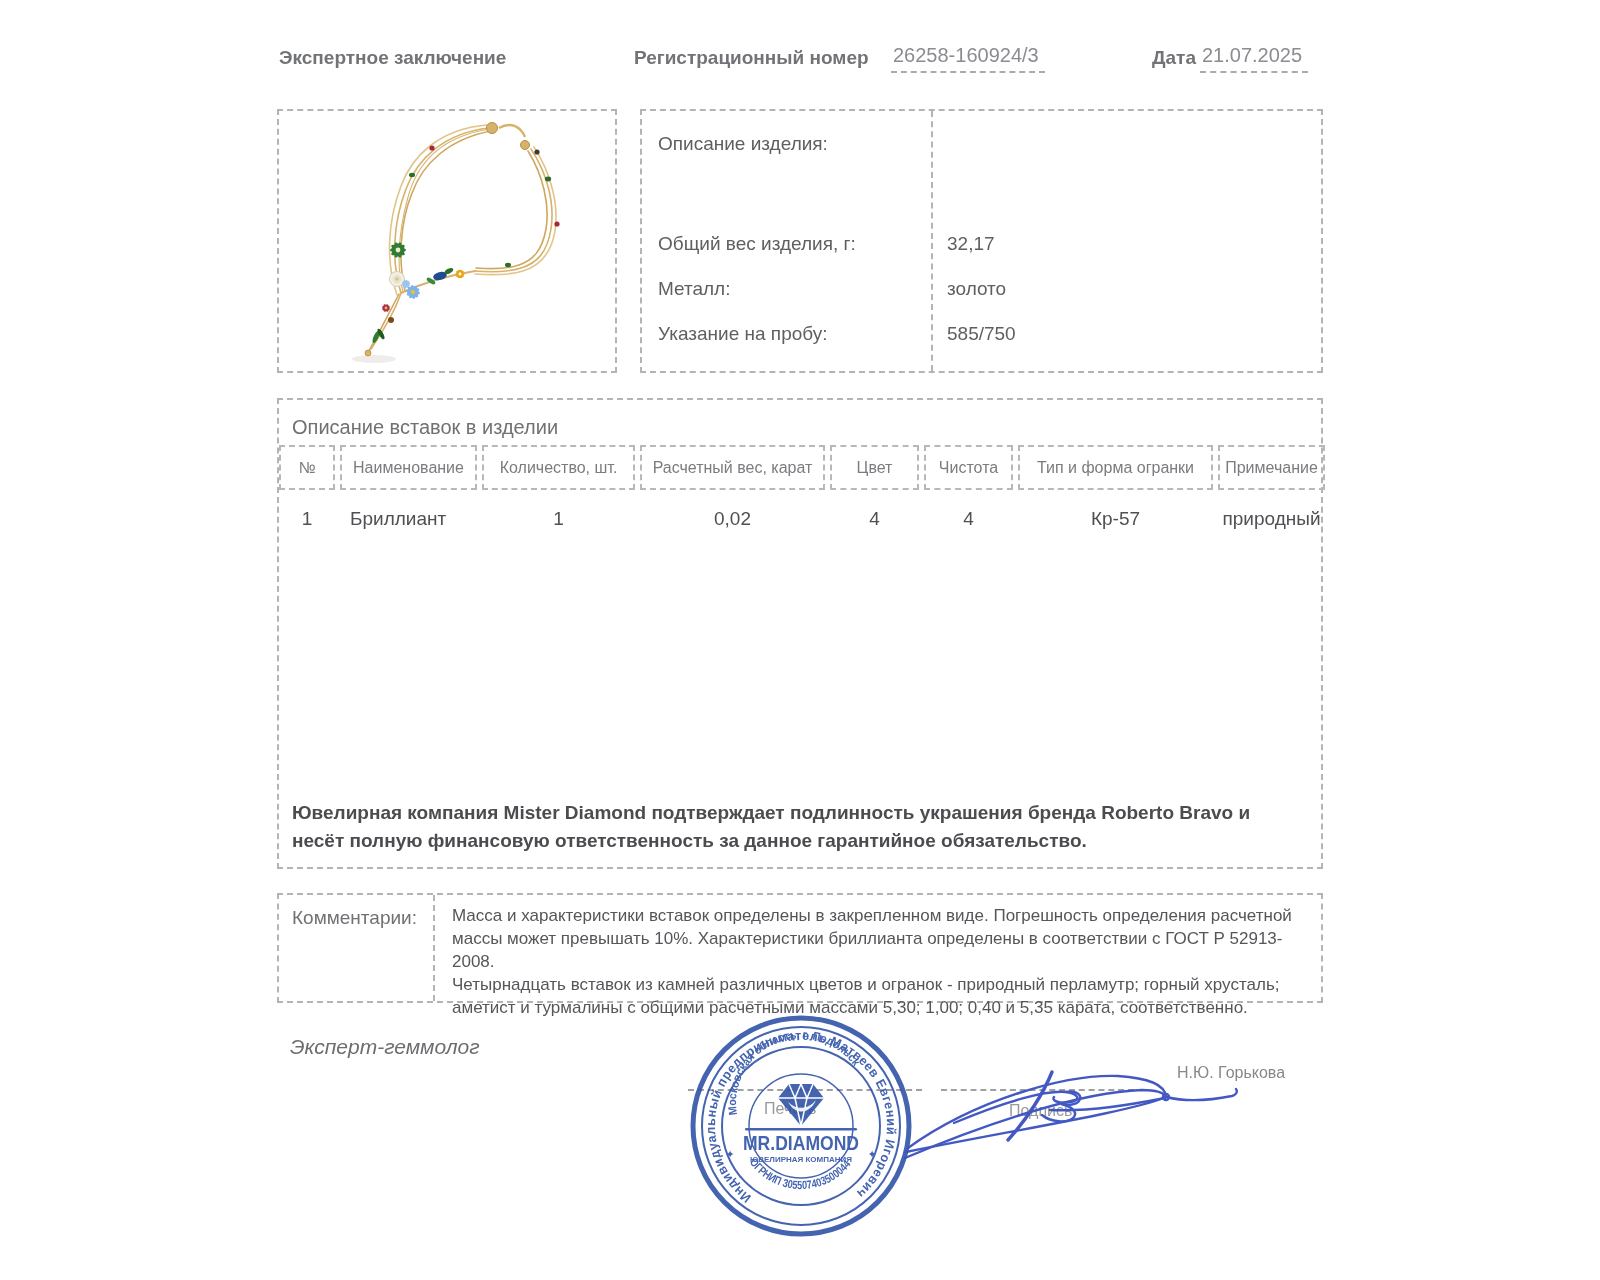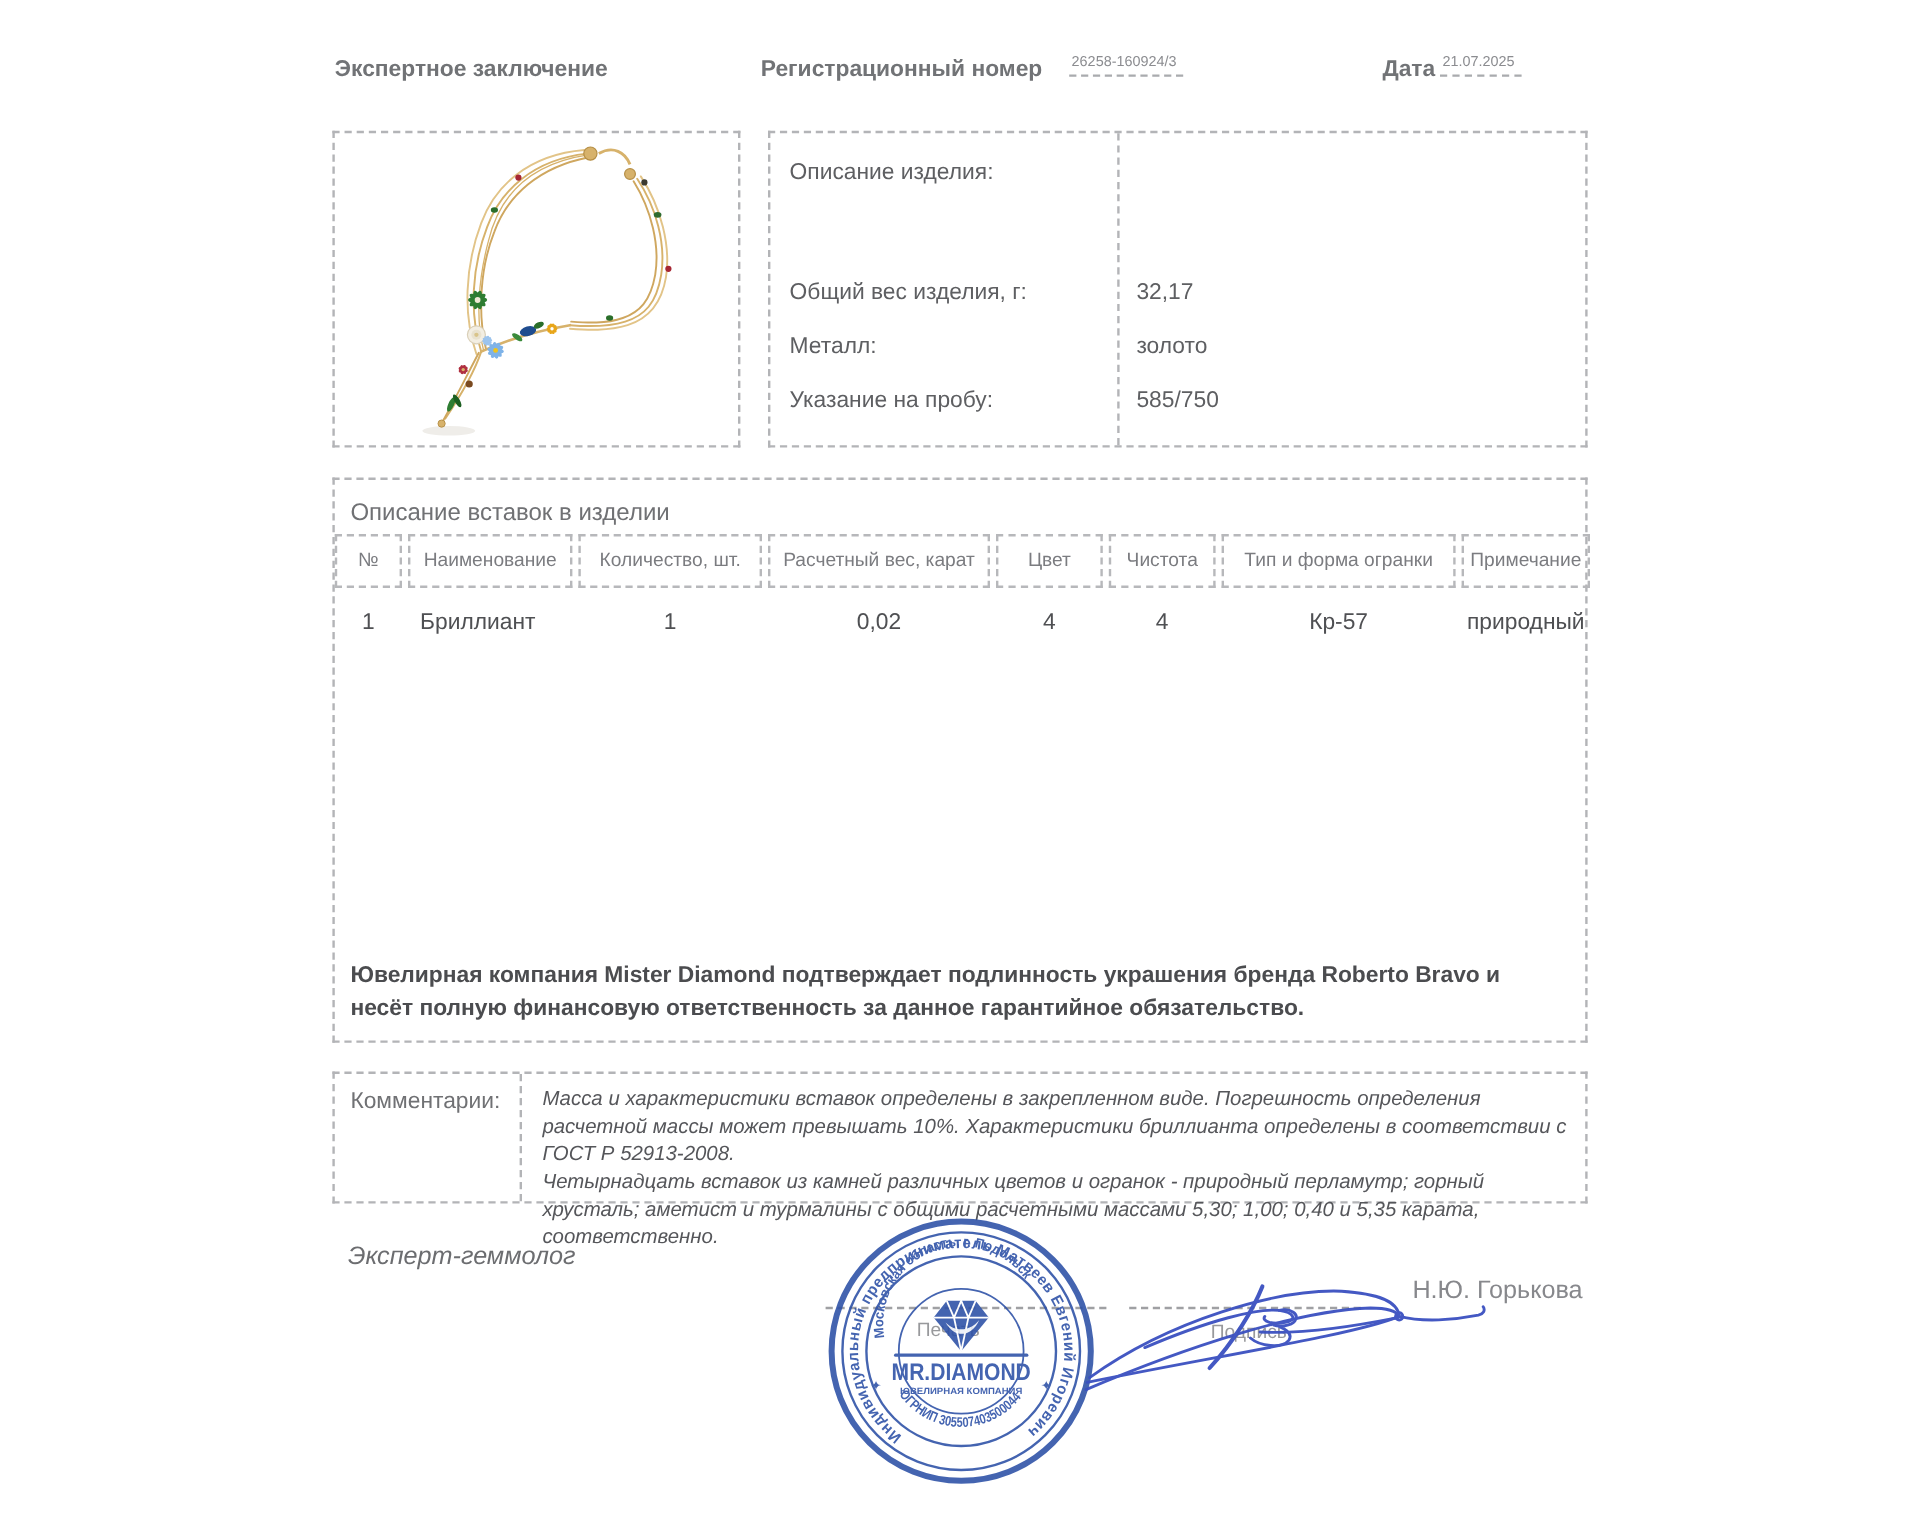--- a/index.html
+++ b/index.html
@@ -1,42 +1,42 @@
 <!DOCTYPE html>
 <html><head>
 <meta charset="utf-8">
 <style>
   html,body{margin:0;padding:0;background:#fff;}
   .page{position:relative;width:1600px;height:1280px;background:#ffffff;overflow:hidden;
         font-family:"Liberation Sans","DejaVu Sans",sans-serif;}
   .abs{position:absolute;}
   .hdr-label{font-weight:bold;font-size:19px;color:#717376;}
-  .hdr-value{font-size:12px;color:#8b8c90;border-bottom:2px dashed #a9abae;padding:0 6px 4px 2px;}
+  .hdr-value{font-size:20px;color:#8b8c90;border-bottom:2px dashed #a9abae;padding:0 6px 4px 2px;}
   .dash-box{border:2px dashed #b3b4b7;box-sizing:border-box;}
   .v-divider{position:absolute;top:0;bottom:0;border-left:2px dashed #b3b4b7;}
   .det-label{font-size:19px;color:#5e5f62;}
   .det-value{font-size:19px;color:#5e5f62;}
   .tbl-title{font-size:20px;color:#707174;}
   .th-row{position:absolute;left:0;right:0;display:flex;gap:5px;}
   .th-cell{border:2px dashed #b7b8bb;box-sizing:border-box;height:45px;display:flex;
            align-items:center;justify-content:center;font-size:16px;color:#7b7c80;}
   .td-row{position:absolute;left:0;right:0;display:flex;gap:5px;}
   .td-cell{height:34px;display:flex;align-items:center;justify-content:center;
            font-size:19px;color:#4f5053;}
   .td-cell.left{justify-content:flex-start;padding-left:10px;box-sizing:border-box;}
   .c0{width:56px;flex:none;} .c1{width:137px;flex:none;} .c2{width:153px;flex:none;}
   .c3{width:185px;flex:none;} .c4{width:89px;flex:none;} .c5{width:89px;flex:none;}
   .c6{width:195px;flex:none;} .c7{width:107px;flex:none;text-align:center;}
   .statement{font-size:19px;font-weight:bold;color:#4b4c4f;line-height:28px;}
   .cmt-label{font-size:19px;color:#707174;}
   .cmt-text{font-size:17px;color:#55565a;line-height:23px;}
-  .cmt-text p{margin:0;font-style:italic;}
+  .cmt-text p{margin:0;}
   .role{font-size:21px;color:#6c6d70;}
   .cert{font-size:16.5px;color:#7a7b7e;line-height:18px;}
-  .expert-name{font-size:21px;color:#87888c;}
+  .expert-name{font-size:16px;color:#87888c;}
   .caption{font-size:16px;color:#98999c;}
   .dash-line{border-top:2px dashed #9fa0a3;height:0;}
 </style>
 </head>
 <body>
 
 <div class="page">
 
   <div class="abs hdr-label" style="left:279px;top:47px;">Экспертное заключение</div>
   <div class="abs hdr-label" style="left:634px;top:47px;">Регистрационный номер</div>

